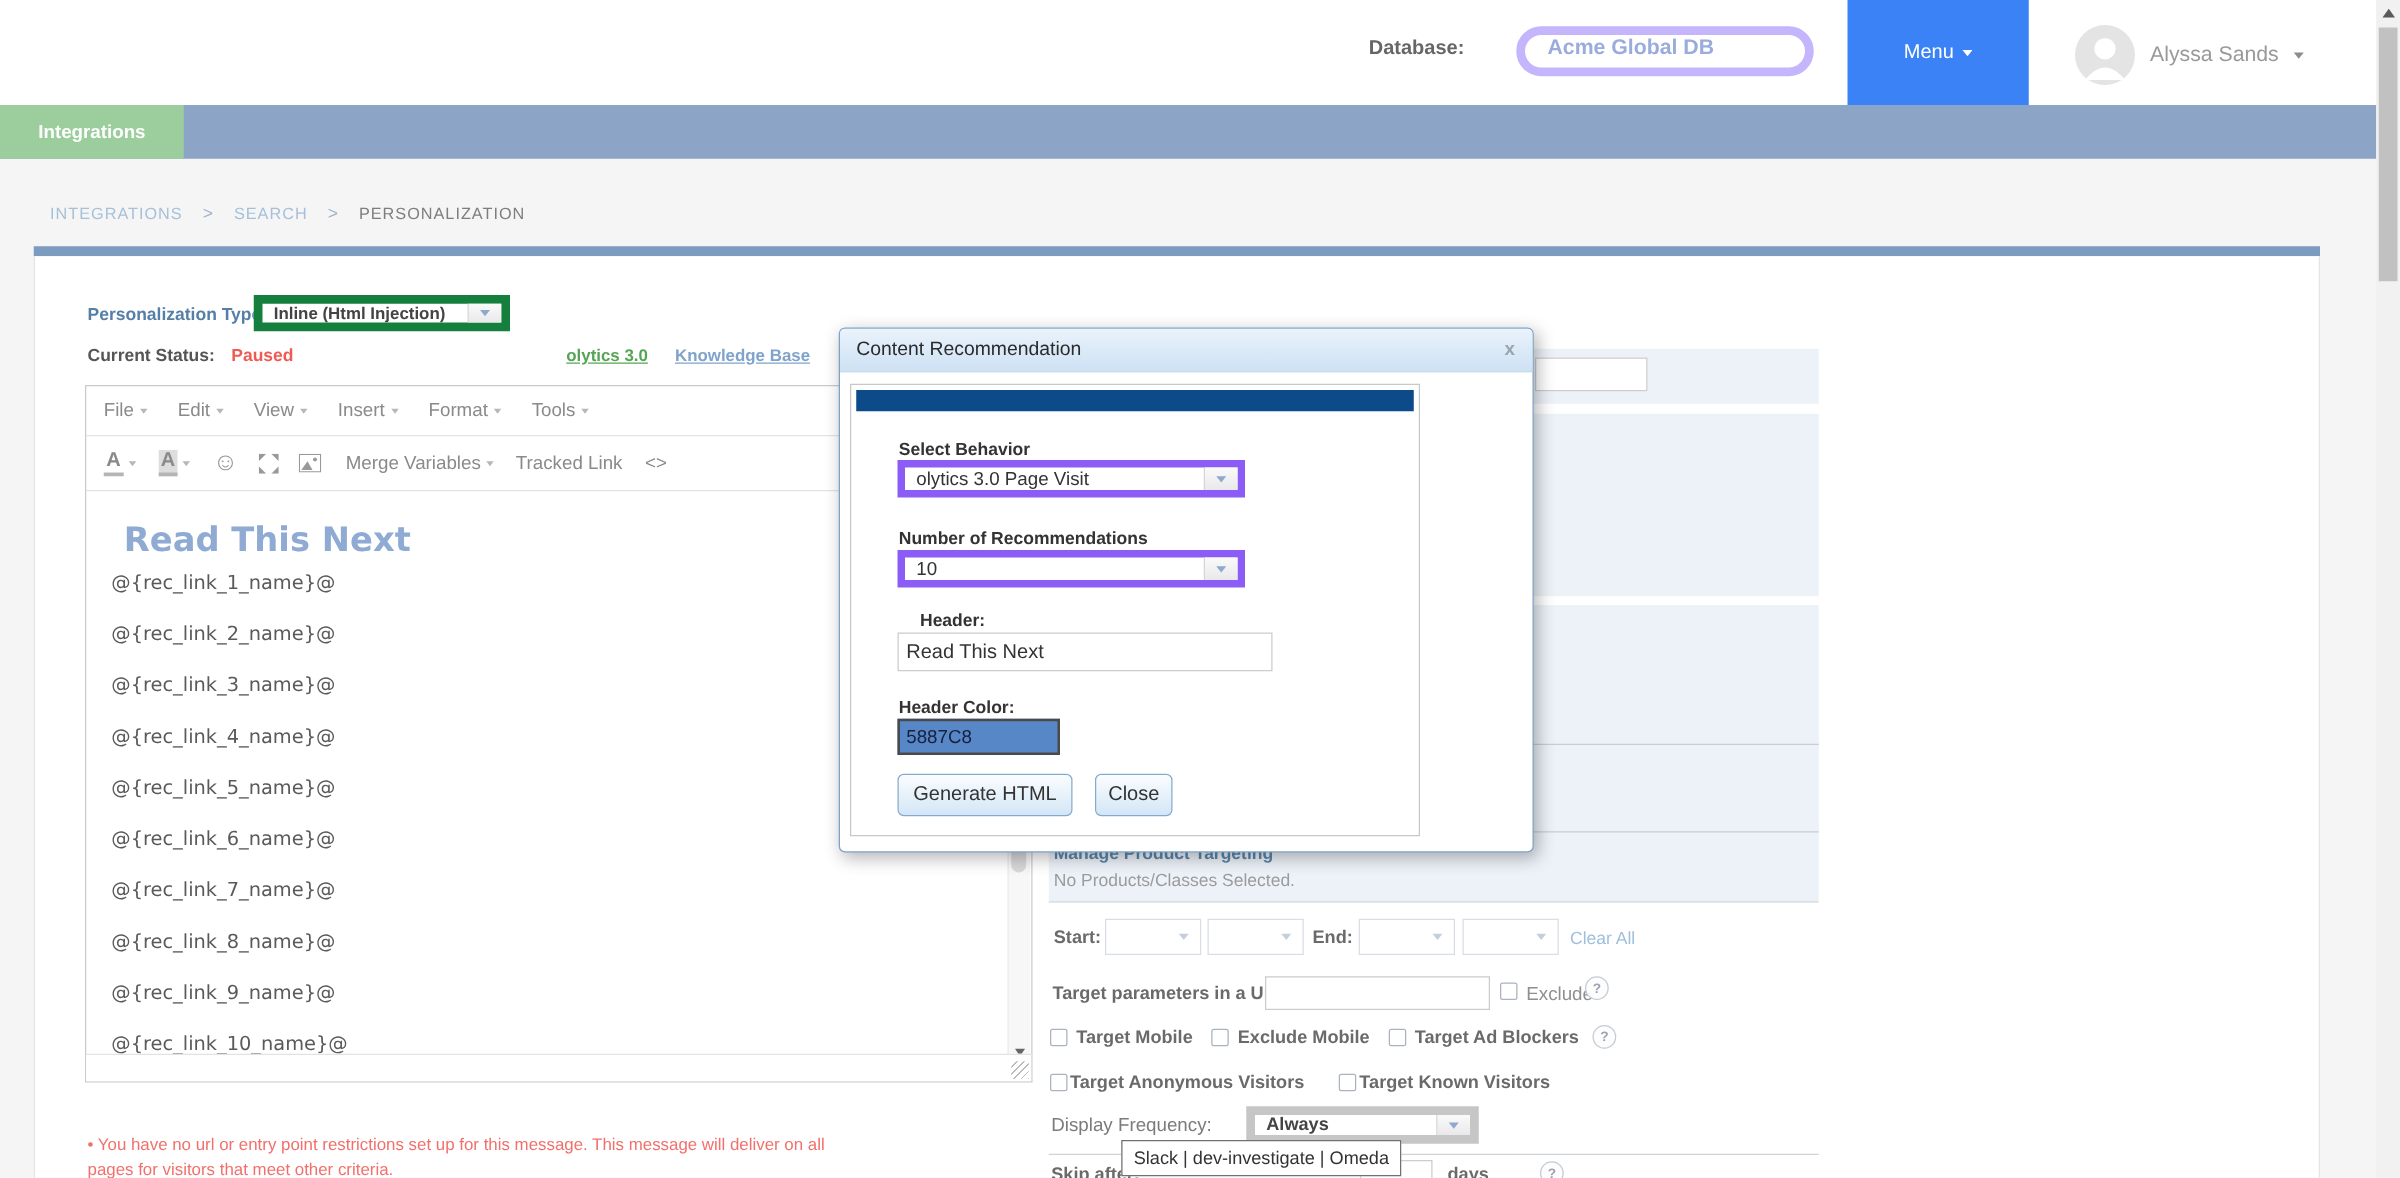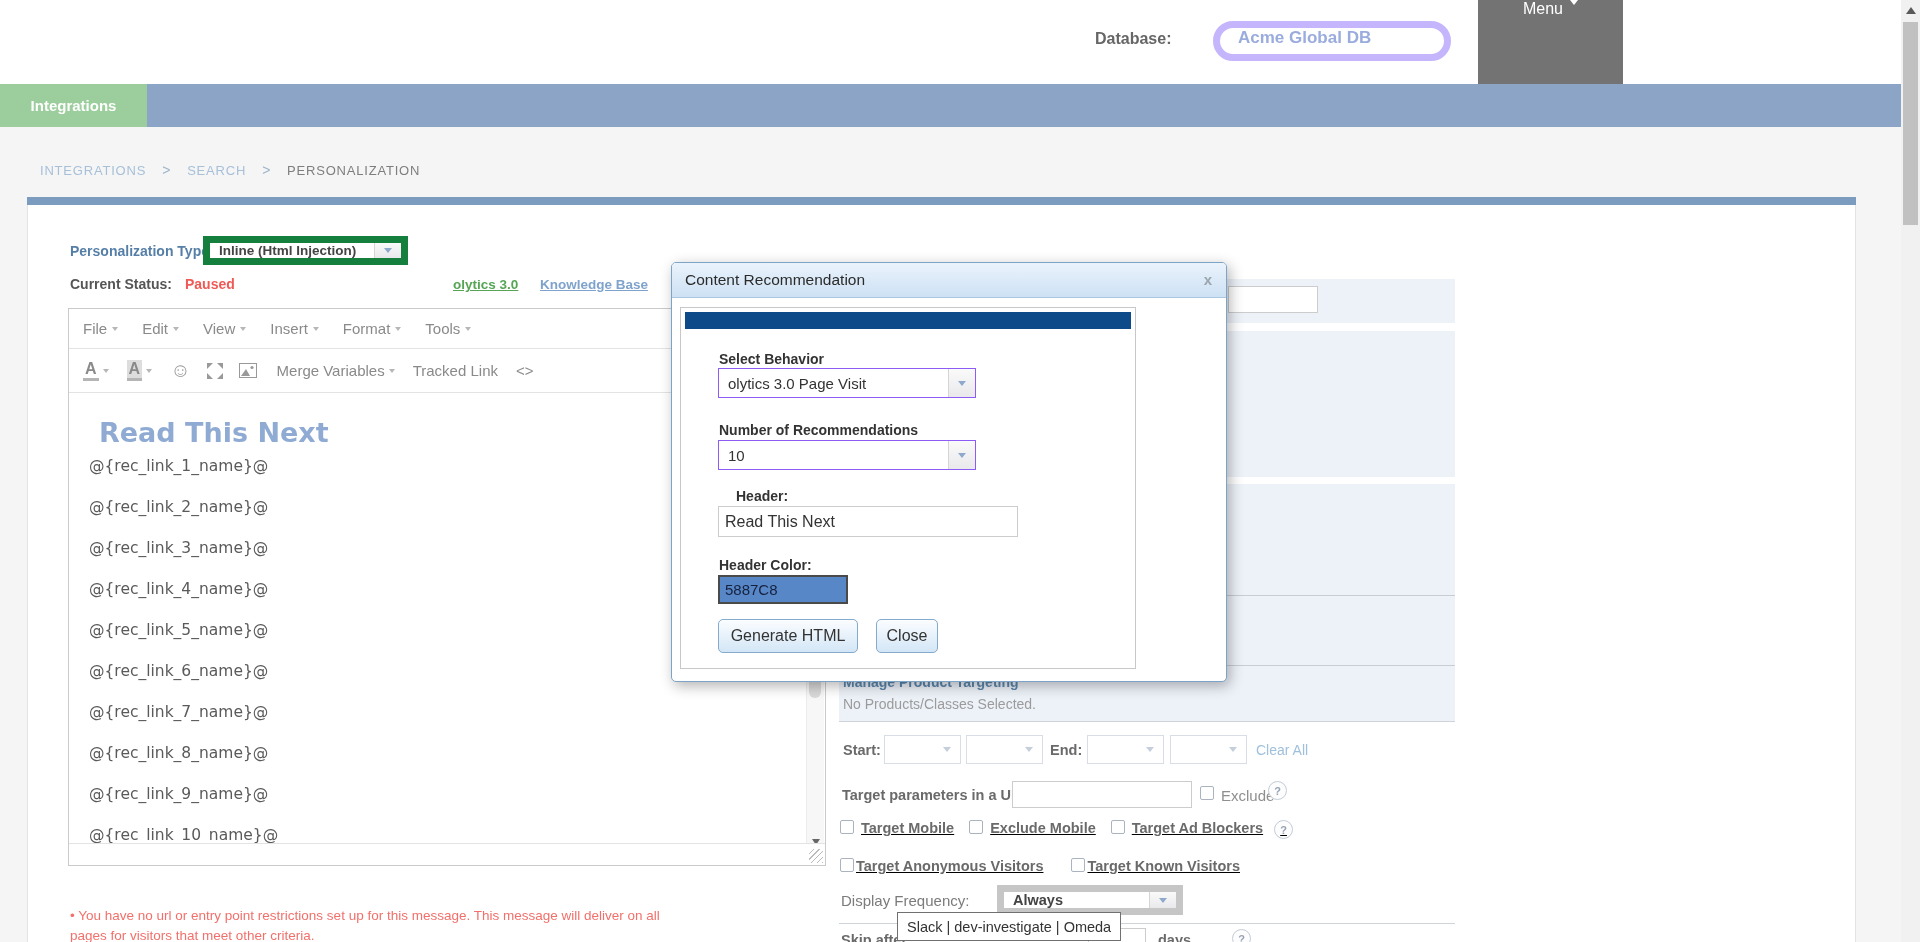--- a/index.html
+++ b/index.html
@@ -6,22 +6,22 @@
     font-family:"Liberation Sans",sans-serif;background:#f5f5f6;}
   .abs{position:absolute;}
   
   .header{position:absolute;left:0;top:0;width:1901px;height:84px;background:#ffffff;}
   .brand{position:absolute;left:30px;top:12px;display:flex;align-items:center;gap:8px;}
   .brand-text{font-size:44px;font-weight:bold;color:#6792b8;letter-spacing:-1px;line-height:1;}
   .db-label{position:absolute;left:1095px;top:30px;font-size:16px;font-weight:bold;color:#666;}
   .db-pill{position:absolute;left:1213px;top:21px;width:238px;height:40px;border:7px solid #c4b5fd;
     border-radius:21px;background:#fff;display:flex;padding-left:18px;box-sizing:border-box;
     font-size:17px;font-weight:bold;color:#9aabdd;}
-  .menu-btn{position:absolute;left:1478px;top:0;width:145px;height:84px;background:#737373;color:#fff;
-    font-size:16px;display:flex;justify-content:center;gap:7px;cursor:pointer;}
+  .menu-btn{position:absolute;left:1478px;top:0;width:145px;height:84px;background:#3b82f6;color:#fff;
+    font-size:16px;display:flex;align-items:center;justify-content:center;gap:7px;cursor:pointer;}
   .user{position:absolute;left:1660px;top:20px;display:flex;align-items:center;gap:12px;}
   .user-name{font-size:17px;color:#999;}
   
   .navbar{position:absolute;left:0;top:84px;width:1901px;height:43px;background:#8ca4c5;}
   .nav-tab{position:absolute;left:0;top:0;width:147px;height:43px;background:#9bce9c;color:#fff;
     font-size:15px;font-weight:bold;display:flex;align-items:center;justify-content:center;cursor:pointer;}
   
   .crumbs{position:absolute;left:40px;top:162px;display:flex;align-items:center;gap:16px;
     font-size:13px;letter-spacing:.8px;}
   .crumb-link{color:#a7c0d8;cursor:pointer;}
@@ -74,34 +74,34 @@
   .warn{position:absolute;left:70px;font-size:13.5px;color:#f2706b;}
   
   .sect{position:absolute;left:839px;width:616px;background:#edf2f9;}
   .hairline{position:absolute;left:839px;width:616px;height:1px;background:#c9cdd2;}
   .t-label{font-size:14.5px;font-weight:bold;color:#6a6a6a;}
   .t-label-lite{font-size:15px;color:#7b7b7b;}
   .cb{width:14px;height:14px;border:1px solid #aab3bf;border-radius:2px;background:#fff;display:inline-block;
     box-sizing:border-box;cursor:pointer;flex:none;}
   .help{width:17px;height:17px;border:1px solid #c3cbd6;border-radius:50%;background:#fdfdfe;color:#98a2b3;
     font-size:11px;font-weight:bold;display:inline-flex;align-items:center;justify-content:center;flex:none;}
-  .row-flex{position:absolute;display:flex;text-decoration:underline;}
+  .row-flex{position:absolute;display:flex;align-items:center;}
   .txt-input{background:#fff;border:1px solid #ccc;box-sizing:border-box;font-size:14px;color:#444;
     font-family:"Liberation Sans",sans-serif;padding:0 6px;}
   
   .modal{position:absolute;left:671px;top:262px;width:556px;height:420px;background:#fff;
     border:1px solid #7da3c6;border-radius:5px;box-shadow:3px 4px 14px rgba(0,0,0,.3);z-index:50;box-sizing:border-box;}
   .modal-title{position:absolute;left:0;top:0;width:100%;height:35px;box-sizing:border-box;
     background:linear-gradient(#eaf3fc,#cde1f4);border-bottom:1px solid #aac6e0;border-radius:4px 4px 0 0;
     display:flex;align-items:center;padding-left:13px;font-size:15.5px;color:#2b2b2b;cursor:move;}
   .modal-close{position:absolute;right:14px;top:8px;font-size:15px;font-weight:bold;color:#9aa5ad;cursor:pointer;}
   .modal-inner{position:absolute;left:8px;top:44px;width:456px;height:362px;border:1px solid #c8c8c8;box-sizing:border-box;}
   .navy-bar{position:absolute;left:4px;top:4px;width:446px;height:17px;background:#0c4a8a;}
   .m-lbl{position:absolute;font-size:14px;font-weight:bold;color:#333;}
-  .m-dd{position:absolute;width:258px;height:30px;background:#fff;border:1px solid #8b5cf6;box-sizing:border-box;
+  .m-dd{position:absolute;width:278px;height:30px;background:#fff;border:6px solid #8b5cf6;box-sizing:border-box;
     display:flex;align-items:center;cursor:pointer;}
   .m-dd .txt{flex:1;padding:0 9px;font-size:15px;color:#333;}
   .m-btn{position:absolute;height:34px;border:1px solid #84aacd;border-radius:5px;box-sizing:border-box;
     background:linear-gradient(#fbfdff,#d3e6f6);font-size:16px;color:#333;display:flex;align-items:center;
     justify-content:center;cursor:pointer;font-family:"Liberation Sans",sans-serif;}
   
   .tooltip{position:absolute;left:897px;top:912px;height:27px;padding:0 9px;background:#fff;border:1px solid #707070;
     display:flex;align-items:center;font-size:14.5px;color:#333;z-index:60;white-space:nowrap;}
   
   .pg-scroll{position:absolute;left:1901px;top:0;width:19px;height:942px;background:#f1f1f1;z-index:70;}
@@ -116,20 +116,31 @@
 <body>
 
 <div class="header">
   <span class="db-label">Database:</span>
   <div class="db-pill">
     <span>Acme Global DB</span>
   </div>
   <div class="menu-btn">
     <span>Menu</span>
     <span class="car-w"></span>
+  </div>
+  <div class="user">
+    <span style="display:inline-block;width:48px;height:48px;">
+      <svg width="48" height="48" viewBox="0 0 48 48">
+        <circle cx="24" cy="24" r="24" fill="#e4e4e4"></circle>
+        <circle cx="24" cy="19" r="8.5" fill="#fff"></circle>
+        <path d="M 8 44 Q 24 24 40 44 Z" fill="#fff"></path>
+      </svg>
+    </span>
+    <span class="user-name">Alyssa Sands</span>
+    <span class="car-g"></span>
   </div>
 </div>
 
 <div class="navbar">
   <div class="nav-tab">Integrations</div>
 </div>
 
 <div class="crumbs">
   <span class="crumb-link">INTEGRATIONS</span>
   <span class="crumb-sep">&gt;</span>

